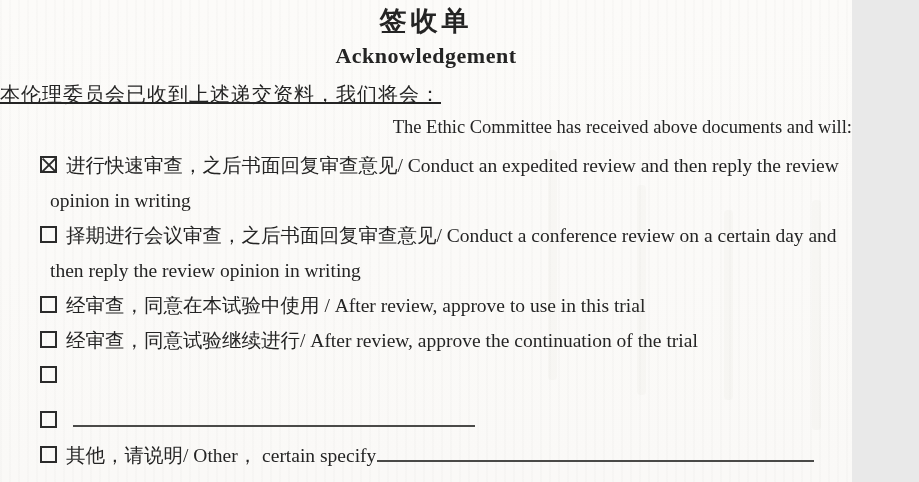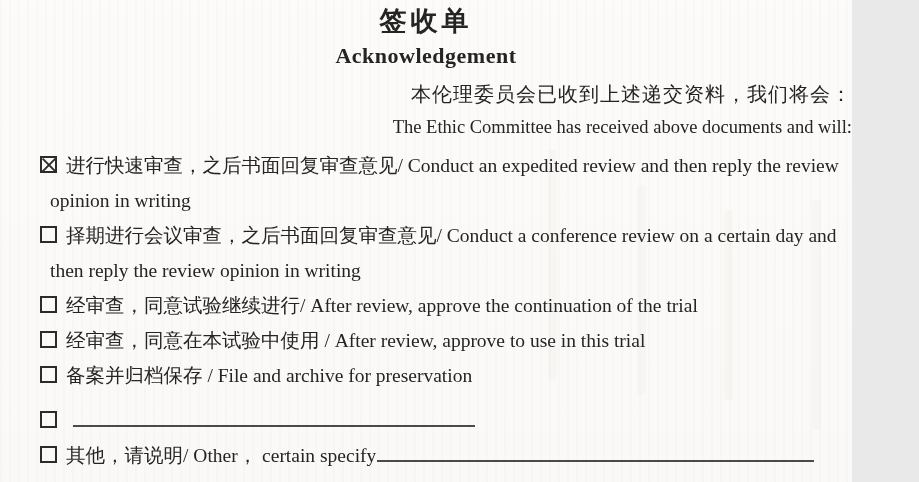--- a/index.html
+++ b/index.html
@@ -17,22 +17,22 @@
   .artifact{position:absolute;background:#8d8d8b;border-radius:4px;pointer-events:none;}
   .title-cn{
     text-align:center;margin-top:5px;
     font-size:27px;font-weight:bold;letter-spacing:4px;line-height:32px;
   }
   .title-en{
     text-align:center;margin-top:6px;
     font-size:22px;font-weight:bold;line-height:26px;letter-spacing:0.5px;
   }
   .intro-cn{
-    text-align:right;margin-top:13px;
-    font-size:20px;line-height:24px;letter-spacing:1px;
+    text-align:left;margin-top:13px;
+    font-size:20px;line-height:24px;letter-spacing:1px;text-decoration:underline;
   }
   .intro-en{
     margin:10px 0 0 45px;
     font-size:18.5px;line-height:23px;text-align:right;
   }
   .items{margin:9px 0 0 40px;}
   .line{font-size:19.5px;line-height:35px;white-space:nowrap;}
   .cont{padding-left:10px;}
   .box{
     display:inline-block;width:13px;height:13px;
@@ -81,33 +81,33 @@
 
     <div class="item">
       <div class="line">
         <span class="box"></span><span>择期进行会议审查，之后书面回复审查意见/ Conduct a conference review on a certain day and</span>
       </div>
       <div class="line cont">then reply the review opinion in writing</div>
     </div>
 
     <div class="item">
       <div class="line">
+        <span class="box"></span><span>经审查，同意在本试验中使用 / After review, approve to use in this trial</span>
+      </div>
+    </div>
+
+    <div class="item">
+      <div class="line">
         <span class="box"></span><span>经审查，同意试验继续进行/ After review, approve the continuation of the trial</span>
       </div>
     </div>
 
     <div class="item">
       <div class="line">
-        <span class="box"></span><span>经审查，同意在本试验中使用 / After review, approve to use in this trial</span>
-      </div>
-    </div>
-
-    <div class="item">
-      <div class="line">
-        <span class="box"></span><span>备案并归档保存 / File and archive for preservation</span>
+        <span class="box"></span>
       </div>
     </div>
 
     <div class="item gap-before">
       <div class="line">
         <span class="box"></span><span class="blank b1"></span>
       </div>
     </div>
 
     <div class="item">

